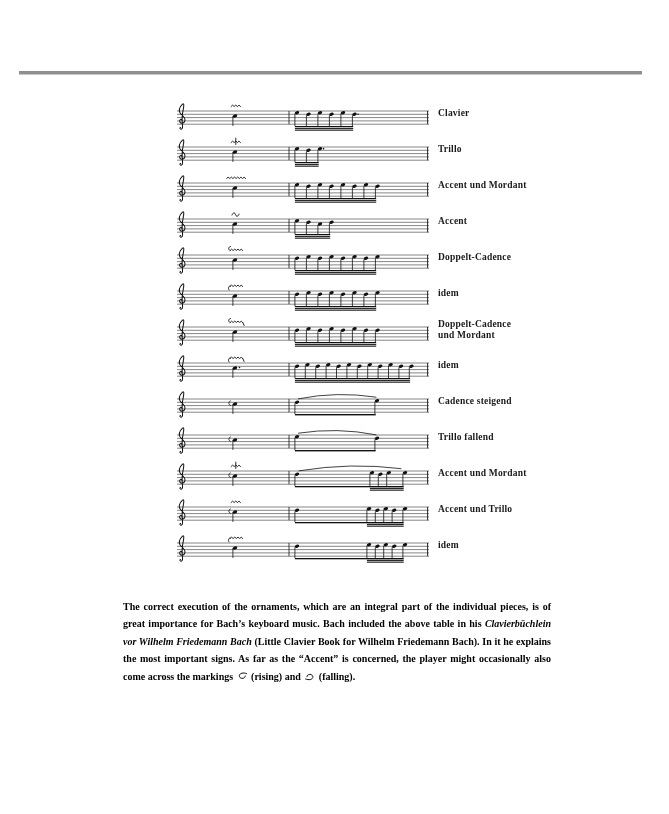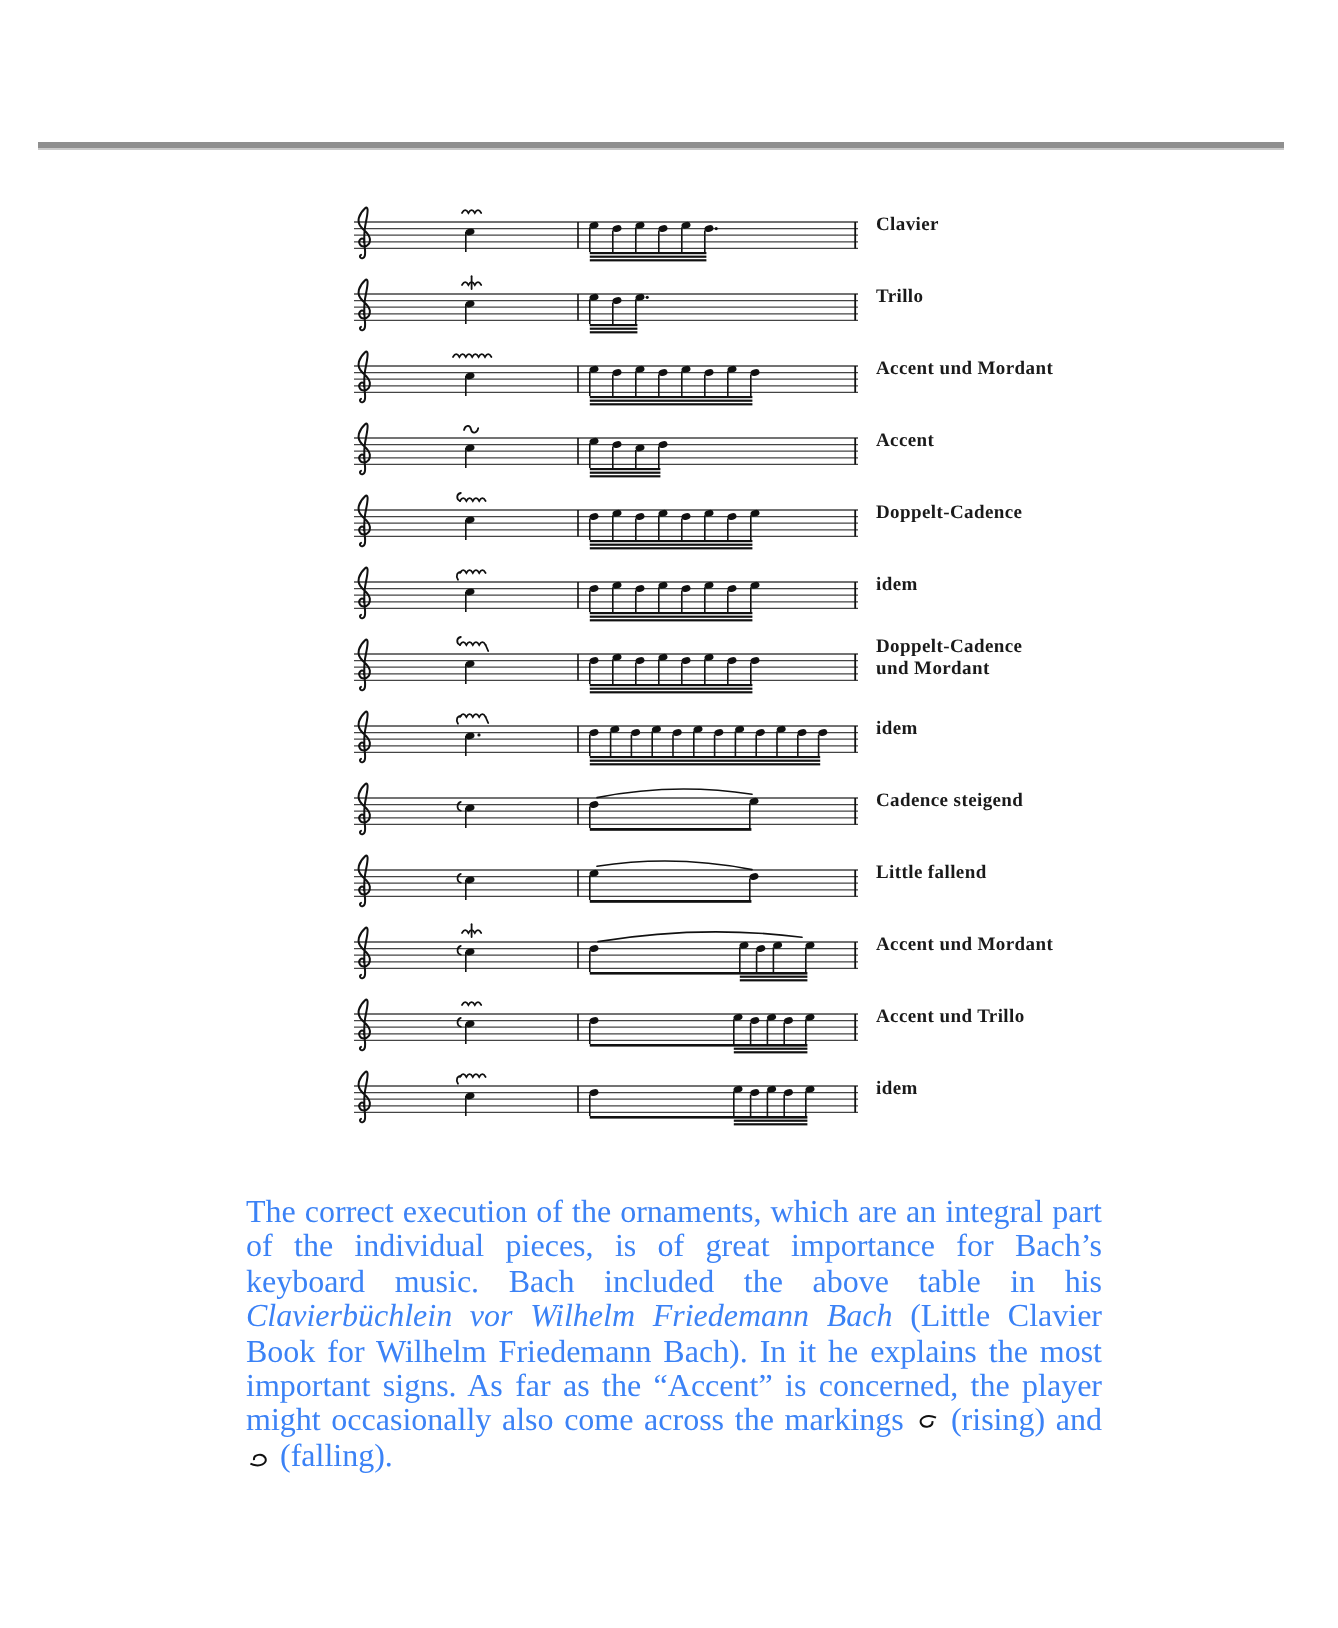--- a/index.html
+++ b/index.html
@@ -20,22 +20,23 @@
     display:flex;align-items:center;height:36px;
   }
   .staff-row svg{flex:0 0 auto;display:block;}
   .row-label{
     margin-left:9px;width:150px;
     font-size:9.5px;font-weight:700;color:#1a1a1a;
     line-height:1.2;white-space:pre-line;letter-spacing:0.2px;
   }
   .text-block{
     position:absolute;left:123px;top:598px;width:428px;
-    font-size:16px;line-height:17.4px;color:#3b82f6;
+    font-size:10px;line-height:17.4px;color:#000000;
     text-align:justify;
+    font-weight:bold;
   }
   .text-block em{font-style:italic;}
   .inline-sym{display:inline-block;vertical-align:-1px;margin:0 1px;}
 </style>
 </head>
 <body>
 
 <div class="top-rule"></div>
 
 <div class="ornament-table" id="ornament-table">
@@ -351,21 +352,21 @@
         <ellipse cx="58" cy="18.95" rx="2.3" ry="1.6" fill="#111111" transform="rotate(-18 58 18.95)"></ellipse>
         <line x1="55.9" y1="18.95" x2="55.9" y2="28.95" stroke="#111111" stroke-width="0.8"></line>
         <path d="M53.4,15.95 c-2.2,0.8 -2.2,3.8 0,4.4" fill="none" stroke="#111111" stroke-width="0.85" stroke-linecap="round"></path>
         <ellipse cx="120" cy="15.65" rx="2.3" ry="1.6" fill="#111111" transform="rotate(-18 120 15.65)"></ellipse>
         <ellipse cx="200" cy="17.3" rx="2.3" ry="1.6" fill="#111111" transform="rotate(-18 200 17.3)"></ellipse>
         <line x1="117.9" y1="16.65" x2="117.9" y2="29" stroke="#111111" stroke-width="0.8"></line>
         <line x1="197.9" y1="18.3" x2="197.9" y2="29" stroke="#111111" stroke-width="0.8"></line>
         <rect x="117.9" y="29" width="80.80000000000001" height="1.4" fill="#111111"></rect>
         <path d="M121.5,12.15 Q160,6.15 199,13.8" fill="none" stroke="#111111" stroke-width="0.8" stroke-linecap="round"></path>
       </svg>
-      <span class="row-label">Little fallend</span>
+      <span class="row-label">Trillo fallend</span>
     </div>
     <div class="staff-row">
       <svg width="252" height="35" viewBox="0 0 252 35">
         <line x1="0" y1="14" x2="252" y2="14" stroke="#444" stroke-width="0.65"></line>
         <line x1="0" y1="17.3" x2="252" y2="17.3" stroke="#444" stroke-width="0.65"></line>
         <line x1="0" y1="20.6" x2="252" y2="20.6" stroke="#444" stroke-width="0.65"></line>
         <line x1="0" y1="23.9" x2="252" y2="23.9" stroke="#444" stroke-width="0.65"></line>
         <line x1="0" y1="27.2" x2="252" y2="27.2" stroke="#444" stroke-width="0.65"></line>
         <line x1="112" y1="14" x2="112" y2="27.2" stroke="#111111" stroke-width="0.8"></line>
         <line x1="250.6" y1="14" x2="250.6" y2="27.2" stroke="#111111" stroke-width="0.9"></line>

